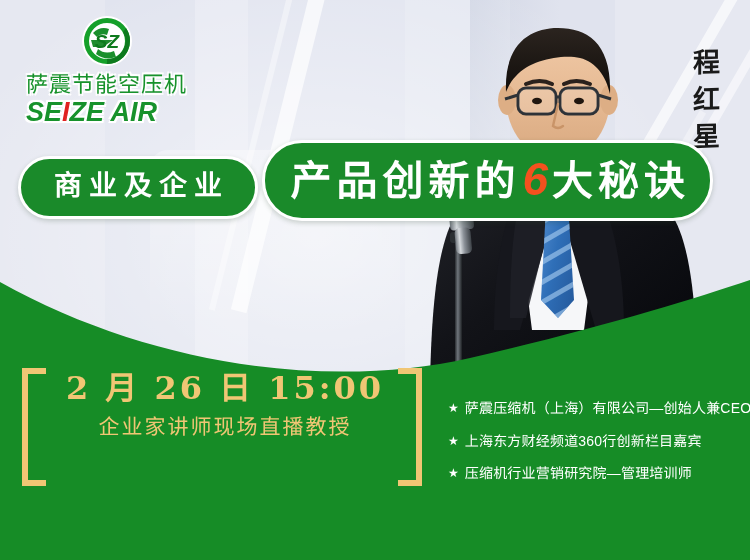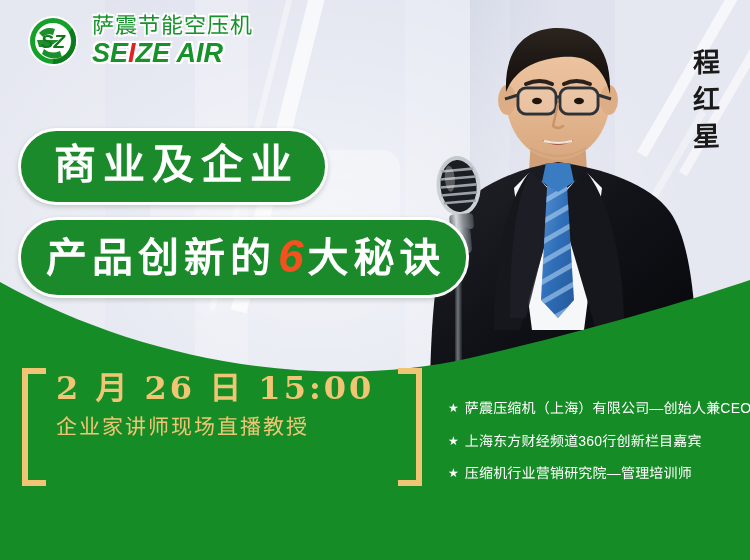--- a/index.html
+++ b/index.html
@@ -67,21 +67,22 @@
     left: 0; bottom: 0;
     width: 750px; height: 320px;
   }
 
   
   .logo {
     position: absolute;
     left: 26px; top: 14px;
     display: flex;
     align-items: center;
-    gap: 12px;
+    gap: 6px;
+    flex-direction: column;
   }
   .logo-mark { width: 54px; height: 54px; flex: 0 0 54px; }
   .logo-text { display: flex; flex-direction: column; line-height: 1; }
   .logo-cn {
     font-size: 22px;
     font-weight: 400;
     color: #17922b;
     letter-spacing: 1px;
     text-shadow:
       -1.6px -1.6px 0 #fff, 1.6px -1.6px 0 #fff,
@@ -130,21 +131,21 @@
     background: #1a8a2a;
     color: #ffffff;
     border: 3px solid #ffffff;
     border-radius: 40px;
     font-weight: 700;
     line-height: 1;
     white-space: nowrap;
     box-shadow: 0 2px 5px rgba(40,70,40,.22);
   }
   .pill-1 {
-    font-size: 42px;
+    font-size: 28px;
     padding: 13px 26px 16px;
     letter-spacing: 7px;
     text-indent: 7px;
   }
   .pill-2 {
     font-size: 41px;
     padding: 13px 20px 16px;
     letter-spacing: 5px;
     text-indent: 5px;
     margin-top: 12px;
@@ -172,20 +173,21 @@
     height: 118px;
     border-top: 6px solid #f0c674;
     border-bottom: 6px solid #f0c674;
   }
   .bracket.left  { left: 0;  border-left: 6px solid #f0c674; }
   .bracket.right { right: 0; border-right: 6px solid #f0c674; }
 
   .event-lines {
     position: absolute;
     left: 34px; right: 28px; top: 0;
+    text-align: center;
     color: #f0c674;
     font-family: "DejaVu Serif", "Liberation Serif", serif;
   }
   .event-date {
     font-size: 32px;
     font-weight: 700;
     letter-spacing: 3px;
     line-height: 1.15;
     margin-top: 2px;
   }

